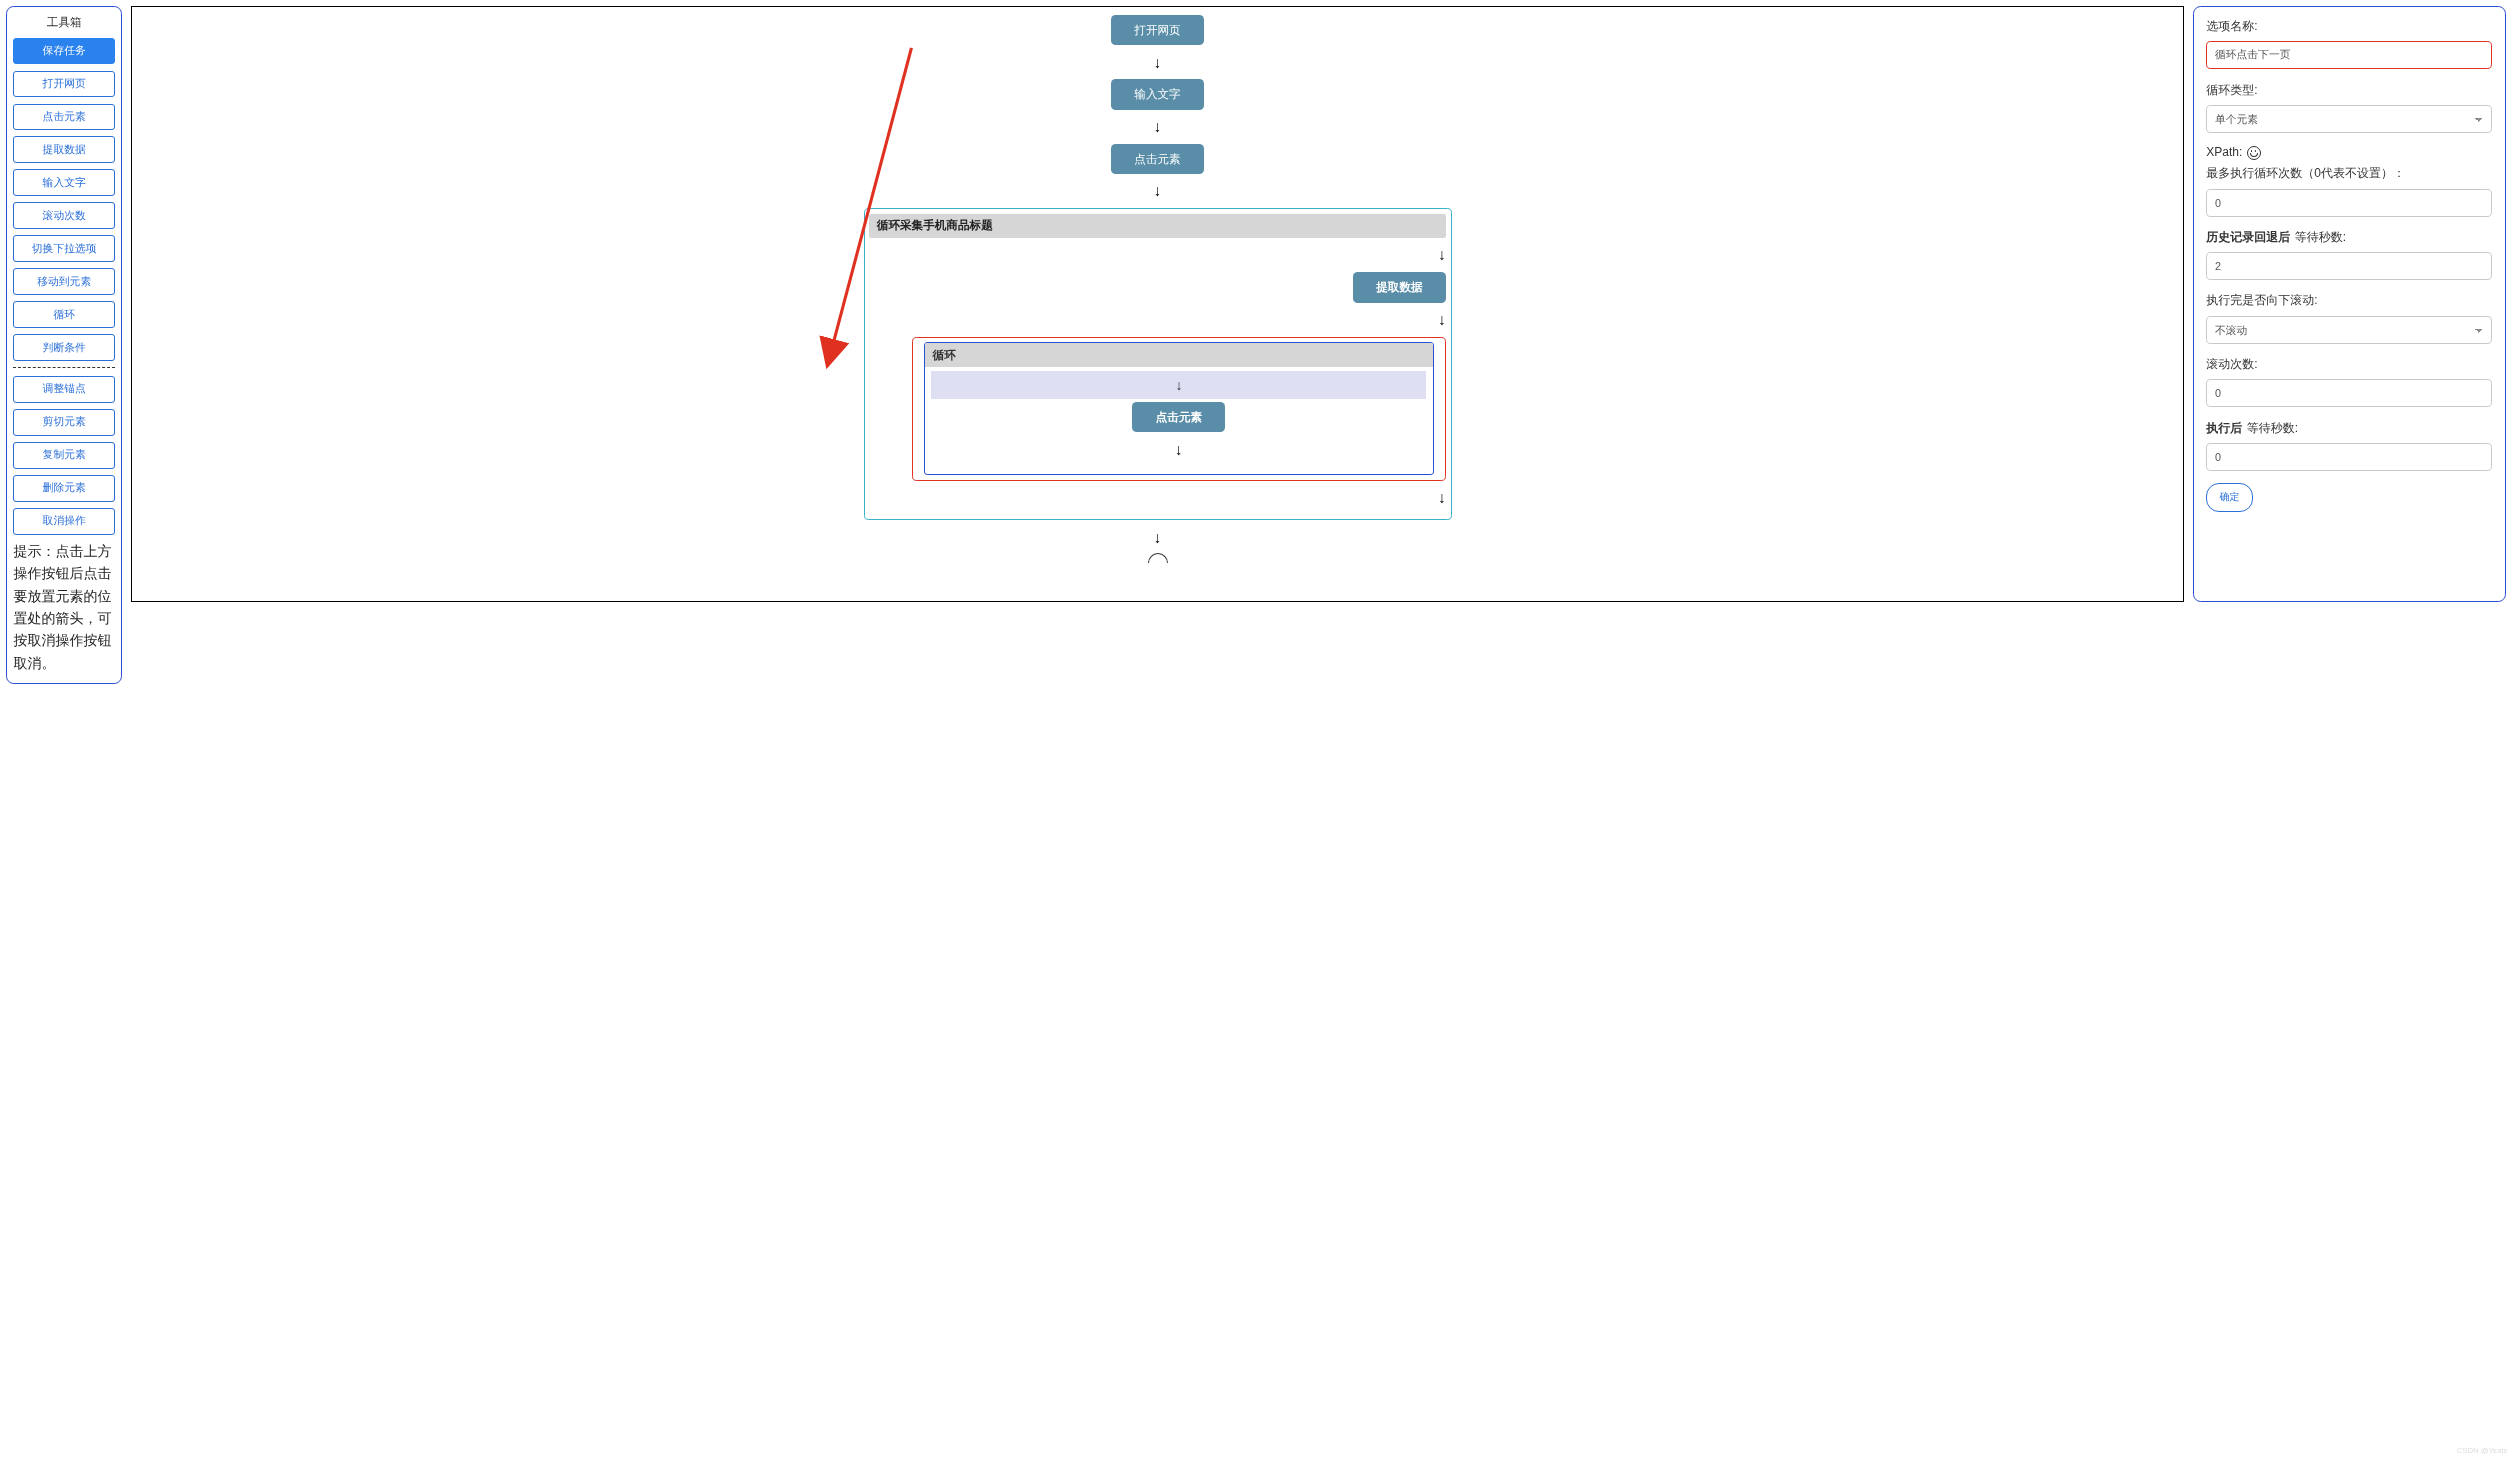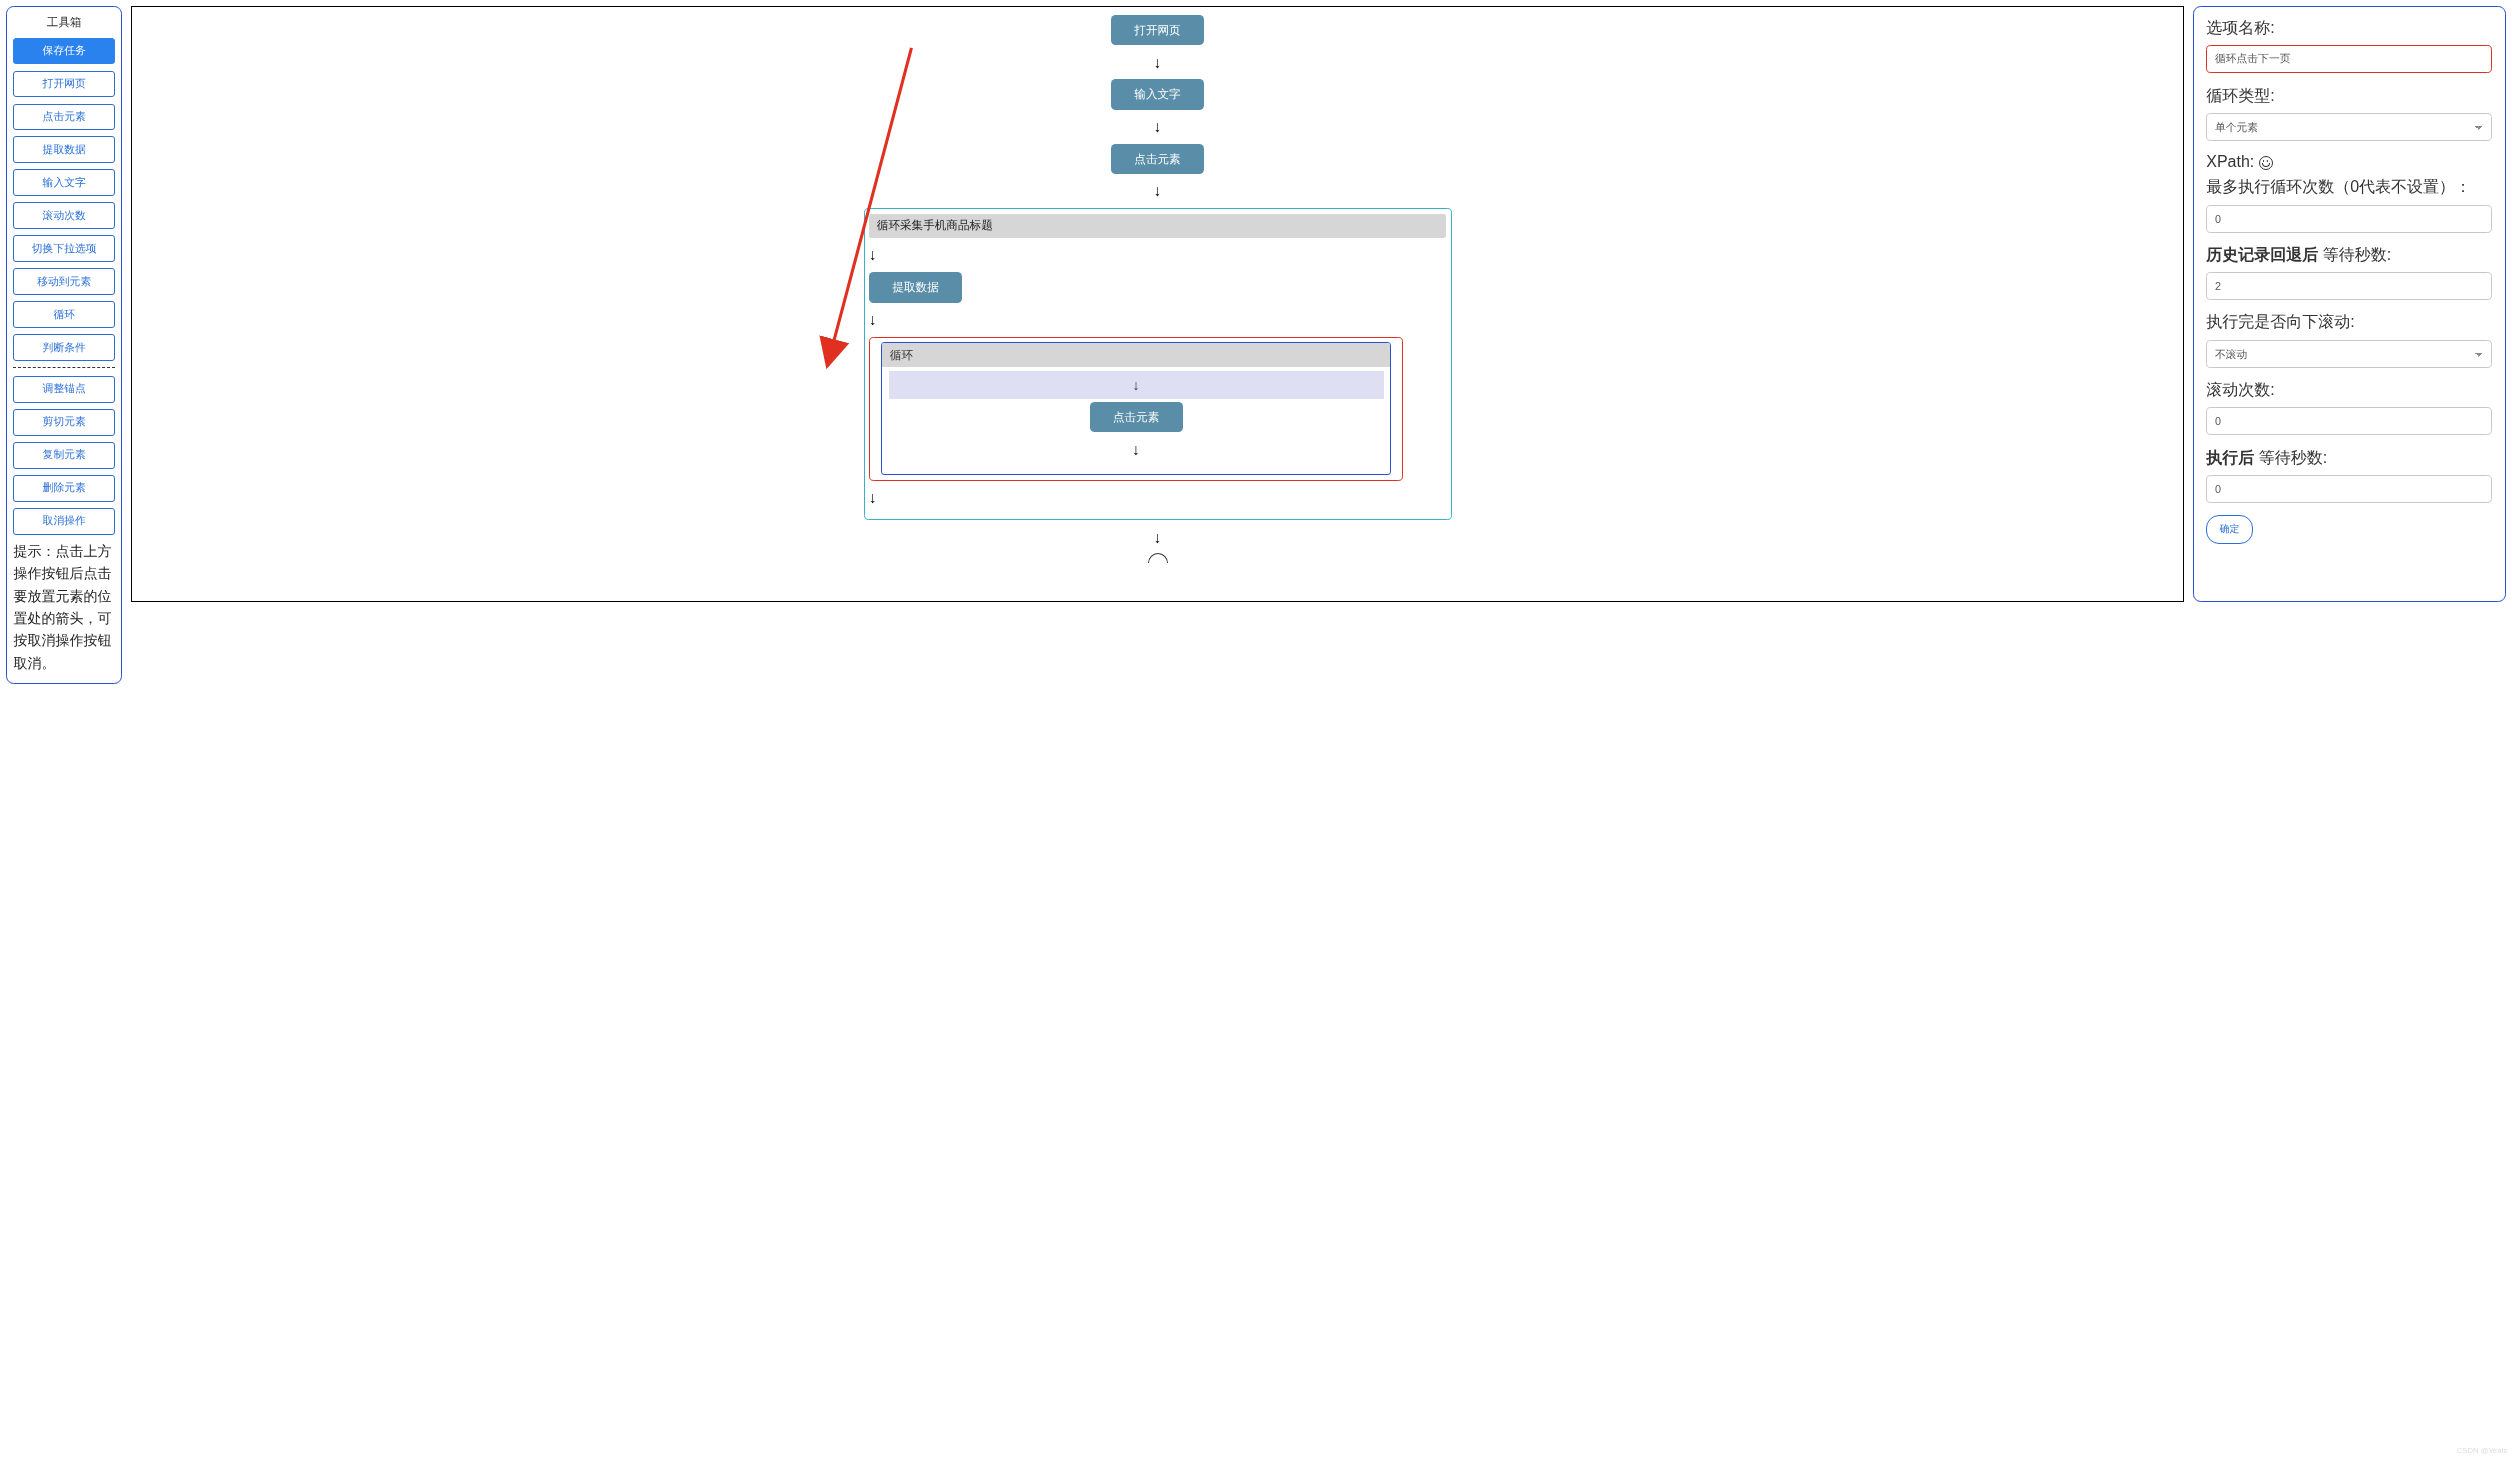--- a/index.html
+++ b/index.html
@@ -86,21 +86,22 @@
   margin: 9.3px 0;
   color: #000;
 }
 .loop-box {
   width: 588px;
   border: 1.5px solid #3bb0c9;
   border-radius: 4.6px;
   padding: 4.6px;
   display: flex;
   flex-direction: column;
-  align-items: flex-start;
+  align-items: flex-end;
+  font-weight: bold;
 }
 .loop-header {
   width: 100%;
   background: #d6d6d6;
   padding: 4.6px 7.7px;
   font-size: 11.6px;
   color: #222;
   border-radius: 2.3px;
 }
 .inner-select-red {
@@ -155,21 +156,21 @@
 .sidepanel {
   width: 313px;
   border: 1.5px solid #2a4fd0;
   border-radius: 7.7px;
   padding: 10.8px 12.4px;
   flex-shrink: 0;
   height: 596px;
   overflow: auto;
 }
 .flabel {
-  font-size: 16px;
+  font-size: 12px;
   margin-bottom: 6.2px;
   display: flex;
   align-items: center;
   gap: 4.6px;
 }
 .flabel .bold { font-weight: 700; }
 .input, .select, .textarea {
   width: 100%;
   border: 0.8px solid #c8c8c8;
   border-radius: 4.6px;

